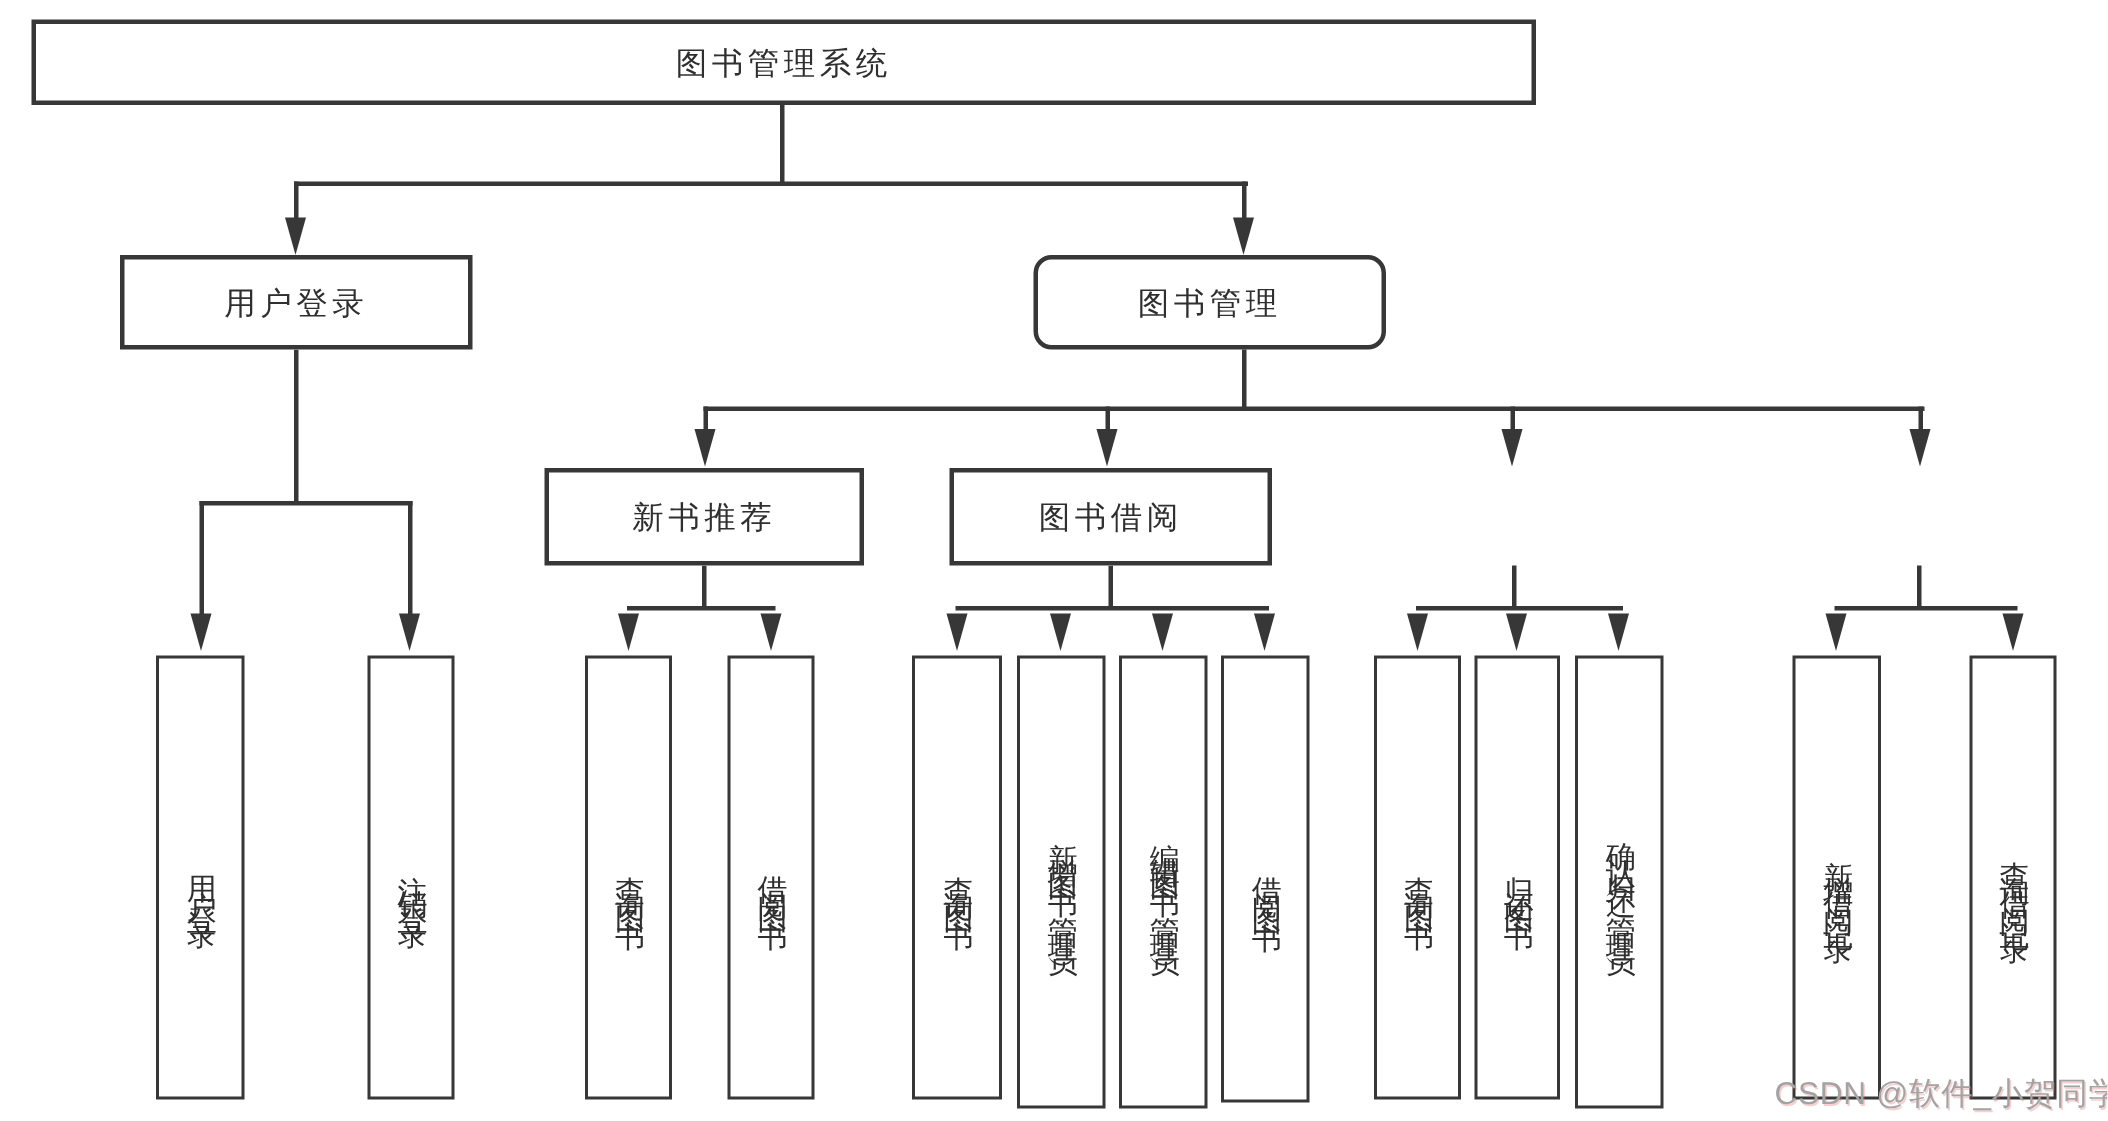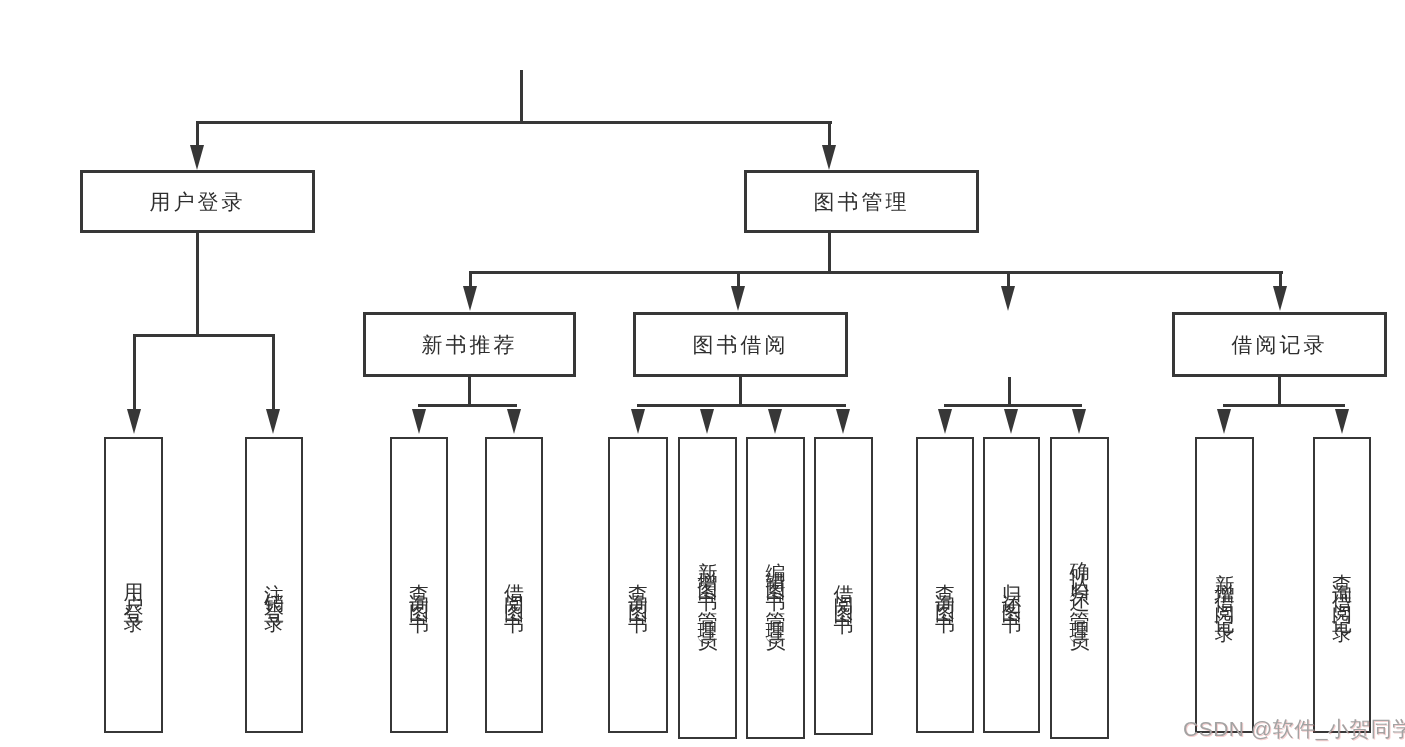--- a/index.html
+++ b/index.html
@@ -100,27 +100,27 @@
   <div class="line" style="left:944px; top:404px; width:138px; height:3px;"></div>
   <div class="arrow" style="left:938px; top:409px;"></div>
   <div class="arrow" style="left:1004px; top:409px;"></div>
   <div class="arrow" style="left:1072px; top:409px;"></div>
 
   <div class="line" style="left:1278px; top:377px; width:3px; height:29px;"></div>
   <div class="line" style="left:1223px; top:404px; width:122px; height:3px;"></div>
   <div class="arrow" style="left:1217px; top:409px;"></div>
   <div class="arrow" style="left:1335px; top:409px;"></div>
 
+  <div class="node h-label" style="left:21px; top:13px; width:1003px; height:57px;">图书管理系统</div>
 
   <div class="node h-label" style="left:80px; top:170px; width:235px; height:63px;">用户登录</div>
-  <div class="node h-label" style="left:744px; top:170px; width:235px; height:63px;">图书管理</div>
+  <div class="node h-label" style="left:689px; top:170px; width:235px; height:63px;border-radius:12px;">图书管理</div>
 
   <div class="node h-label" style="left:633px; top:312px; width:215px; height:65px;">图书借阅</div>
   <div class="node h-label" style="left:363px; top:312px; width:213px; height:65px;">新书推荐</div>
-  <div class="node h-label" style="left:1172px; top:312px; width:215px; height:65px;">借阅记录</div>
 
   <div class="node leaf" style="left:104px; top:437px; width:59px; height:296px;">用户登录</div>
   <div class="node leaf" style="left:245px; top:437px; width:58px; height:296px;">注销登录</div>
 
   <div class="node leaf" style="left:390px; top:437px; width:58px; height:296px;">查询图书</div>
   <div class="node leaf" style="left:485px; top:437px; width:58px; height:296px;">借阅图书</div>
 
   <div class="node leaf" style="left:608px; top:437px; width:60px; height:296px;">查询图书</div>
   <div class="node leaf" style="left:678px; top:437px; width:59px; height:302px;">新增图书（管理员）</div>
   <div class="node leaf" style="left:746px; top:437px; width:59px; height:302px;">编辑图书（管理员）</div>

